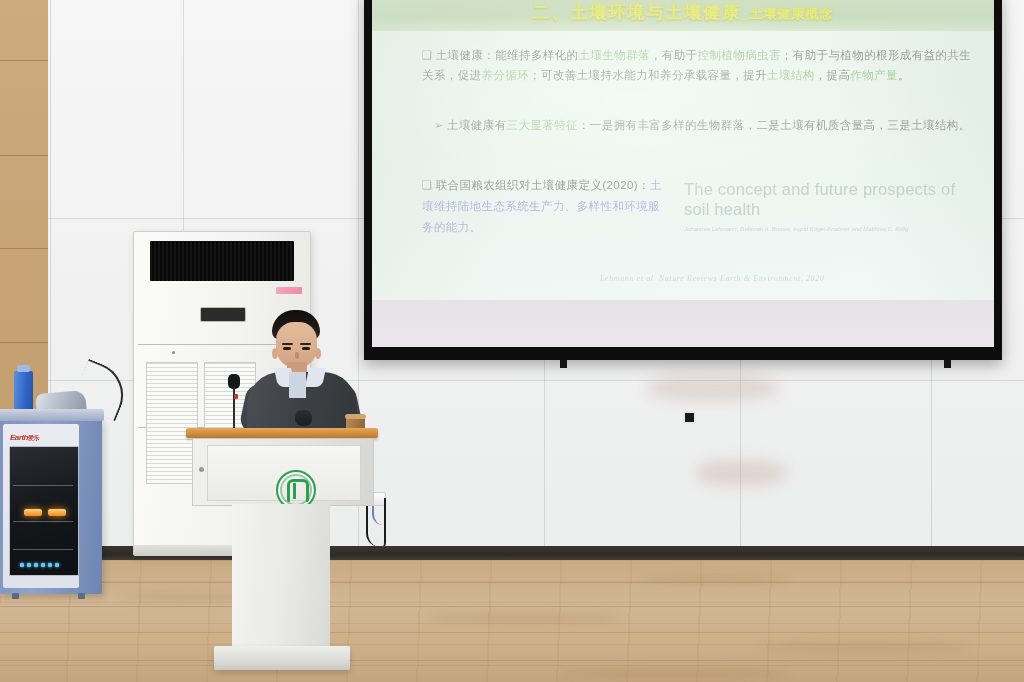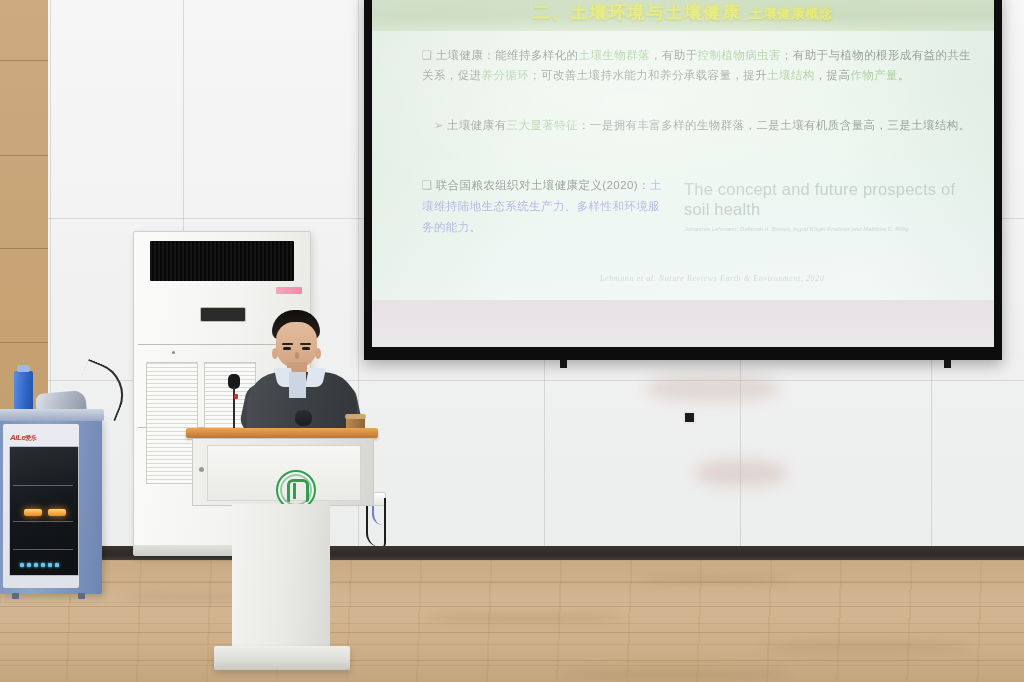--- a/index.html
+++ b/index.html
@@ -389,21 +389,21 @@
   <div class="blue-bottle">
       <div class="cap"></div>
     </div>
   <div class="cloth"></div>
   <div class="gooseneck"></div>
 
   <div id="cabinet">
     <div class="cab-top"></div>
     <div class="cab-face">
       <div class="cab-brand">
-        <span>AiLe</span><span class="cn">爱乐</span>
+        <span>Earth</span><span class="cn">爱乐</span>
       </div>
       <div class="cab-glass">
         <div class="shelf" style="top:38px;"></div>
         <div class="shelf" style="top:74px;"></div>
         <div class="shelf" style="top:102px;"></div>
         <div class="lamp" style="left:14px;top:62px;"></div>
         <div class="lamp" style="left:38px;top:62px;"></div>
         <div class="cab-leds">
           <i></i>
             <i></i>

